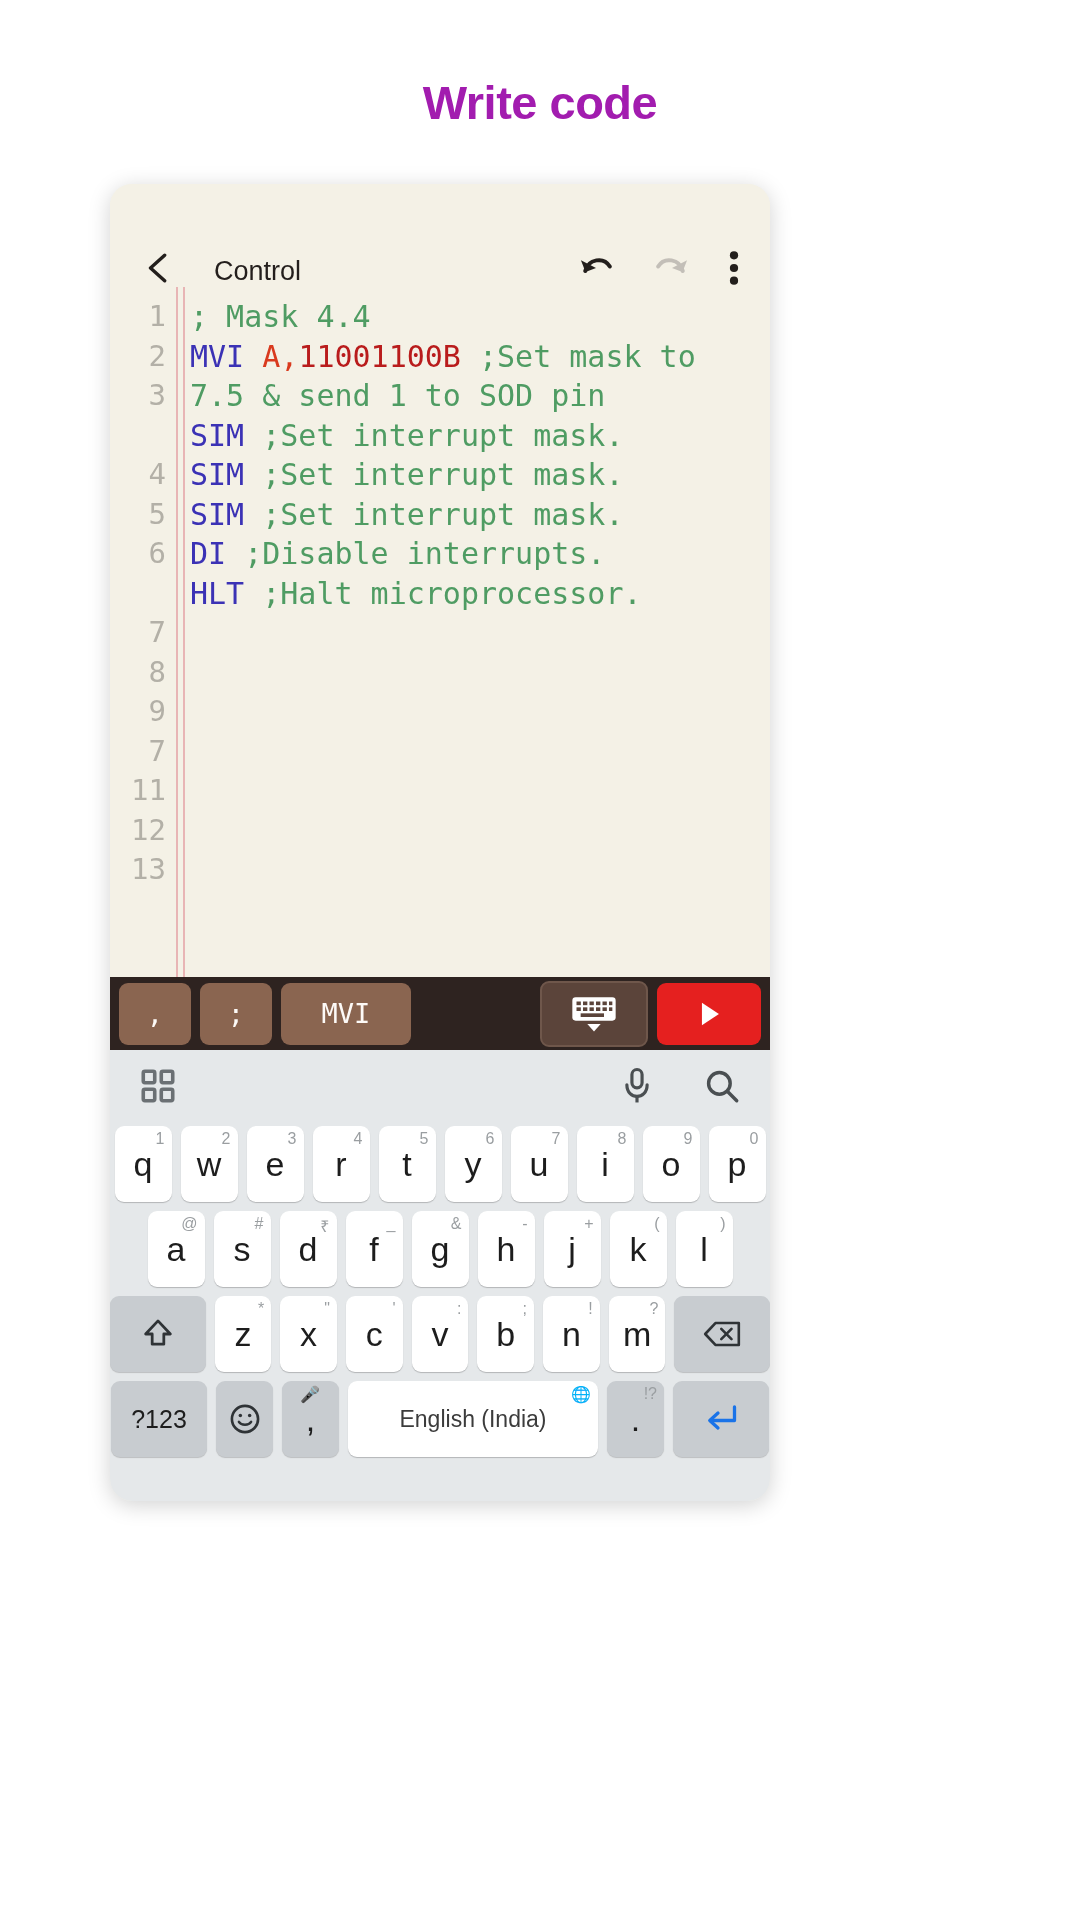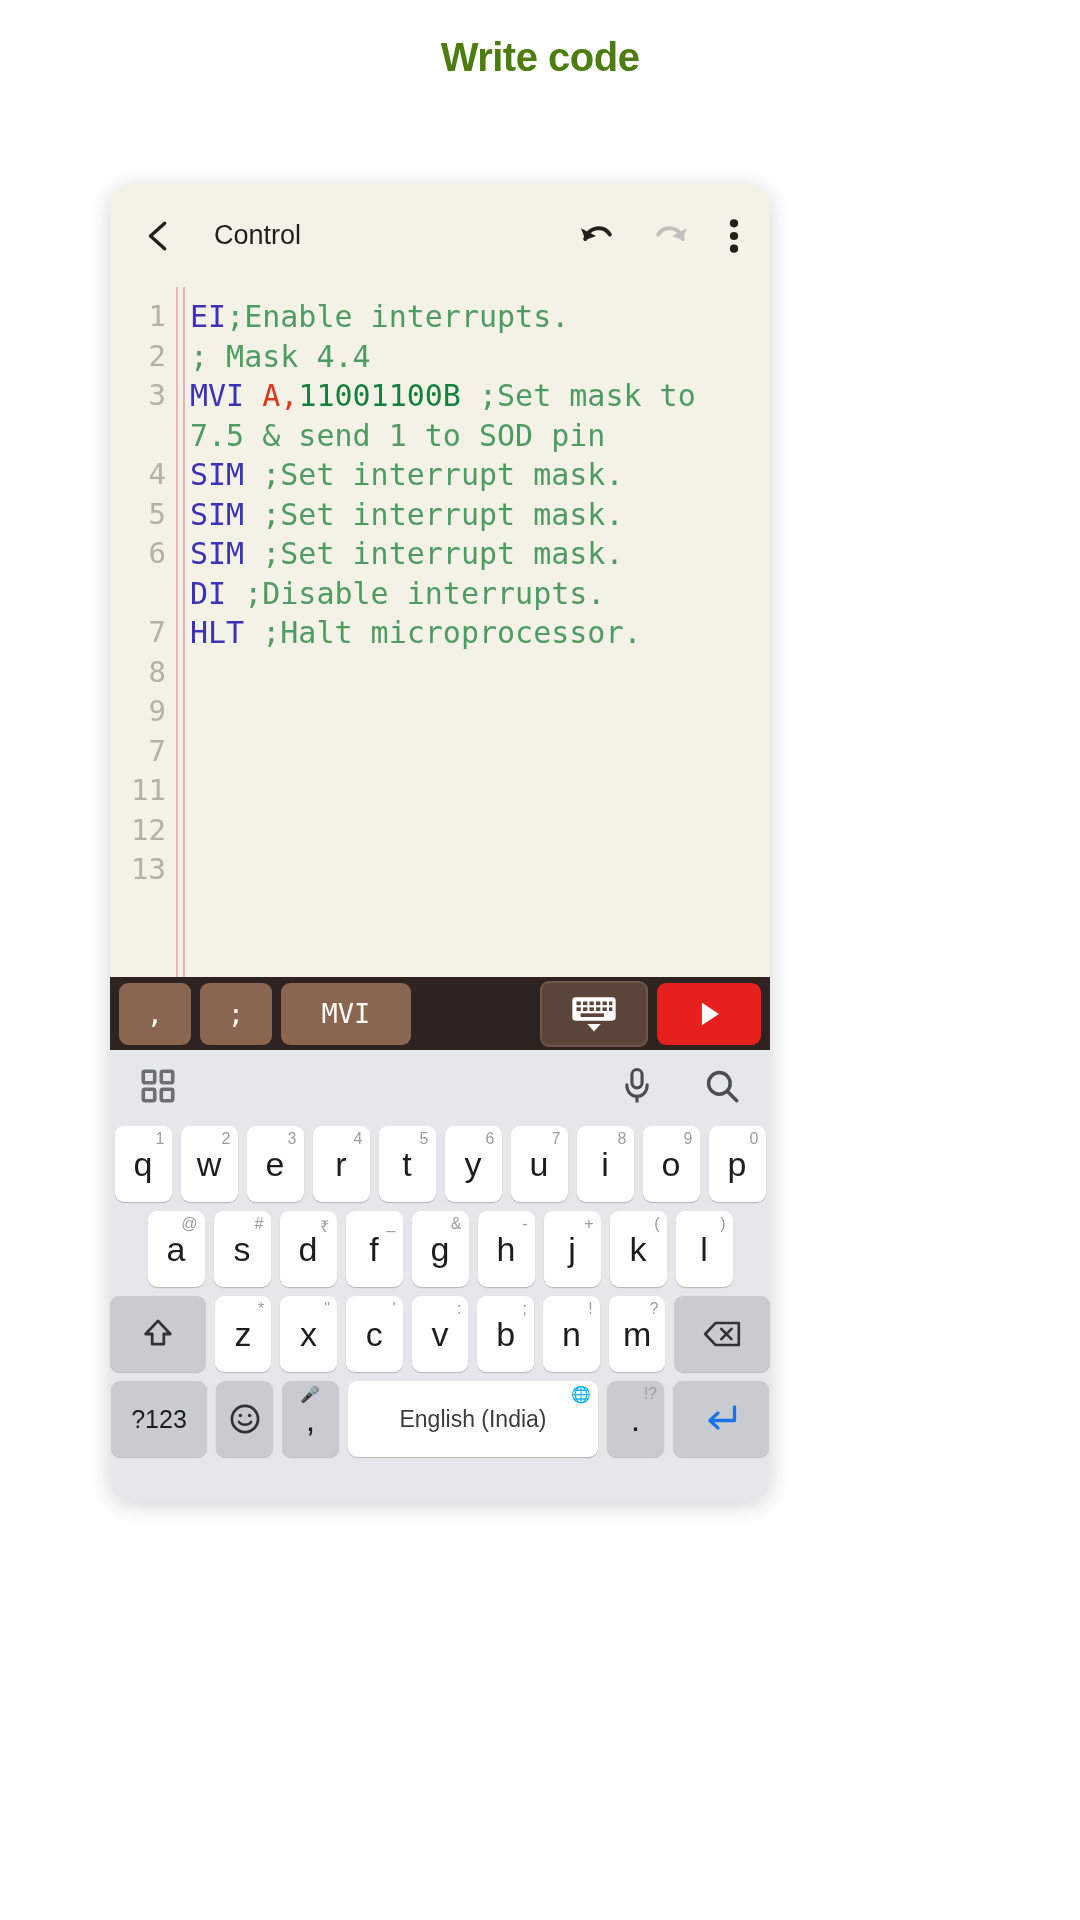--- a/index.html
+++ b/index.html
@@ -7,25 +7,25 @@
     padding: 0;
     width: 1080px;
     height: 1920px;
     background: #ffffff;
     font-family: "Liberation Sans", sans-serif;
     overflow: hidden;
   }
 
   #page-title {
     text-align: center;
-    font-size: 40px;
+    font-size: 47px;
     font-weight: bold;
-    color: #4d7c0f;
+    color: #a21caf;
     letter-spacing: -0.5px;
-    padding-top: 35px;
+    padding-top: 75px;
     margin: 0;
   }
 
   
   .phone {
     position: absolute;
     left: 110px;
     top: 184px;
     width: 660px;
     height: 1317px;
@@ -34,21 +34,21 @@
     background: #f4f1e6;
     box-shadow: 0 4px 22px rgba(0,0,0,0.18);
   }
 
   
   .appbar {
     position: relative;
     height: 103px;
     background: #f4f1e6;
     display: flex;
-    align-items: center;
+    align-items: flex-end;
   }
   .back-btn {
     width: 62px;
     display: flex;
     align-items: center;
     justify-content: center;
     margin-left: 18px;
     color: #231f1c;
   }
   .appbar-title {
@@ -92,21 +92,21 @@
     border-left: 2px solid #e8b5b5;
     border-right: 2px solid #e8b5b5;
   }
   .code-lines {
     position: absolute;
     left: 80px; top: 10px; right: 4px;
   }
   .cl { min-height: 39.5px; white-space: pre-wrap; }
   .kw  { color: #3b32b5; }
   .op  { color: #d93a1e; }
-  .num { color: #15803d; }
+  .num { color: #b91c1c; }
   .cm  { color: #4f9c63; }
   .caret {
     display: inline-block;
     width: 4px; height: 32px;
     background: #2a22a8;
     vertical-align: -6px;
   }
 
   
   .sugbar {
@@ -258,21 +258,20 @@
       <div>7</div>
       <div>8</div>
       <div>9</div>
       <div>7</div>
       <div>11</div>
       <div>12</div>
       <div>13</div>
     </div>
 
     <div class="code-lines">
-      <div class="cl"><span class="kw">EI</span><span class="cm">;Enable interrupts.</span></div>
       <div class="cl"><span class="cm">; Mask 4.4</span></div>
       <div class="cl"><span class="kw">MVI</span> <span class="op">A,</span><span class="num">11001100B</span> <span class="cm">;Set mask to 7.5 &amp; send 1 to SOD pin</span></div>
       <div class="cl"><span class="kw">SIM</span> <span class="cm">;Set interrupt mask.</span></div>
       <div class="cl"><span class="kw">SIM</span> <span class="cm">;Set interrupt mask.</span></div>
       <div class="cl"><span class="kw">SIM</span> <span class="cm">;Set interrupt mask.</span></div>
       <div class="cl"><span class="kw">DI</span> <span class="cm">;Disable interrupts.</span></div>
       <div class="cl"><span class="kw">HLT</span> <span class="cm">;Halt microprocessor.</span></div>
     </div>
 
   </div>

